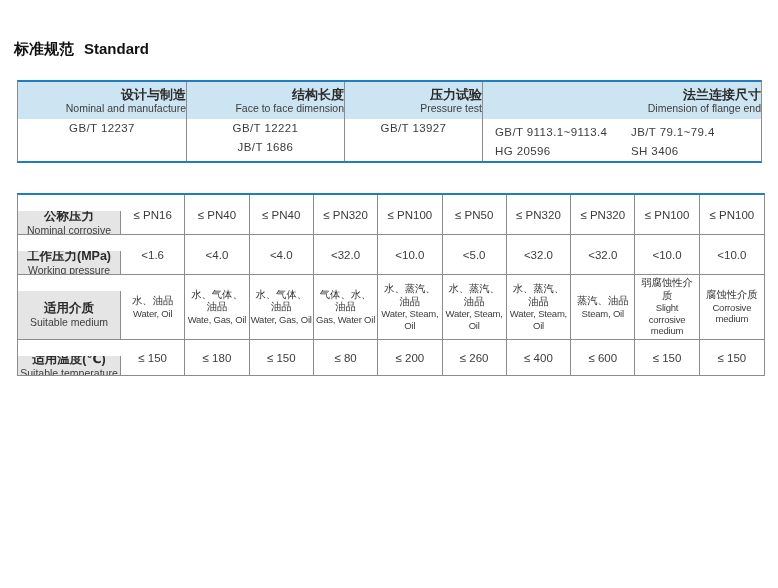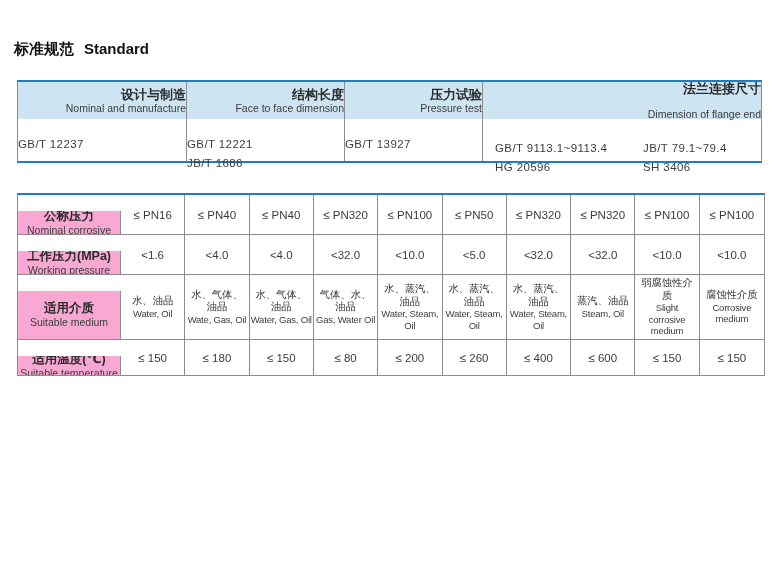--- a/index.html
+++ b/index.html
@@ -12,44 +12,44 @@
   .title .en{margin-left:10px;margin-top:13px;}
 
   
   .t1{position:absolute;left:17px;top:80px;width:745px;
       border-top:2px solid #1f7dc2;border-bottom:2px solid #1f7dc2;
       border-left:1px solid #8c8c8c;border-right:1px solid #8c8c8c;box-sizing:border-box;}
   .t1-row{display:grid;grid-template-columns:169px 158px 138px 1fr;}
   .t1-head{background:#cde5f2;}
   .t1-hcell{height:37px;display:flex;flex-direction:column;justify-content:center;align-items:flex-end;
             border-right:1px solid #8c8c8c;box-sizing:border-box;text-align:center;}
-  .t1-hcell.nr,.t1-bcell.nr{border-right:none;gap:12px;}
+  .t1-hcell.nr,.t1-bcell.nr{border-right:none;}
   .t1-hcell .zh{font-size:13px;font-weight:bold;color:#2b2b2b;line-height:15px;}
   .t1-hcell .en{font-size:10.5px;color:#3c3c3c;line-height:13px;}
   .t1-bcell{height:42px;border-right:1px solid #8c8c8c;box-sizing:border-box;
-            display:flex;flex-direction:column;padding-top:16px;
+            display:flex;flex-direction:column;align-items:center;padding-top:0;
             font-size:11.5px;letter-spacing:.4px;line-height:19px;color:#3c3c3c;}
-  .t1-bcell.flange{flex-direction:row;align-items:flex-start;padding-top:20px;}
+  .t1-bcell.flange{flex-direction:row;align-items:flex-start;padding-top:4px;}
   .fcol{display:flex;flex-direction:column;line-height:19px;text-align:left;}
   .fcol1{width:148px;padding-left:12px;box-sizing:border-box;}
   .fcol2{flex:1;}
 
   
   .t2{position:absolute;left:17px;top:193px;width:748px;
       border-top:2px solid #1f7dc2;border-left:1px solid #8c8c8c;
       border-right:1px solid #8c8c8c;border-bottom:1px solid #8c8c8c;
       box-sizing:border-box;
       display:grid;grid-template-columns:103px repeat(10,1fr);
       grid-template-rows:40px 40px 65px 35px;}
   .t2 .c{border-right:1px solid #8c8c8c;border-bottom:1px solid #8c8c8c;box-sizing:border-box;
          display:flex;flex-direction:column;justify-content:center;align-items:center;
          text-align:center;font-size:11.5px;color:#3c3c3c;overflow:hidden;}
   .t2 .c.nr{border-right:none;}
   .t2 .c.nb{border-bottom:none;}
-  .t2 .lab{background:#f9a8d4;margin-top:16px;}
+  .t2 .lab{background:#e5e5e5;margin-top:16px;}
   .t2 .lab .zh{font-size:12.5px;font-weight:bold;color:#2b2b2b;line-height:15px;}
   .t2 .lab .en{font-size:10.5px;color:#3c3c3c;line-height:13px;}
   .t2 .med .mzh{font-size:10.3px;color:#333;line-height:12.5px;padding:0 1px;}
   .t2 .med .men{font-size:9.5px;color:#3c3c3c;line-height:11.5px;padding:0 1px;letter-spacing:-.2px;}
 </style>
 </head>
 <body>
 
 <div class="title">
   <span>标准规范</span><span class="en">Standard</span>

